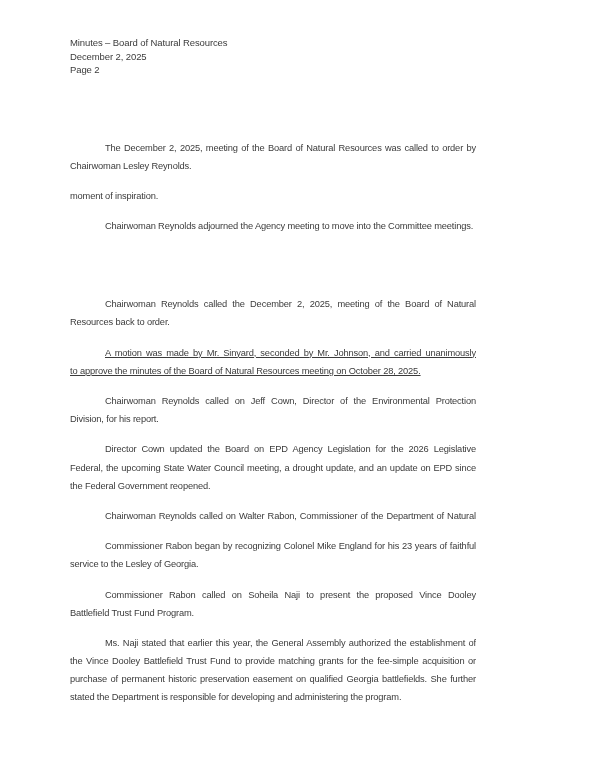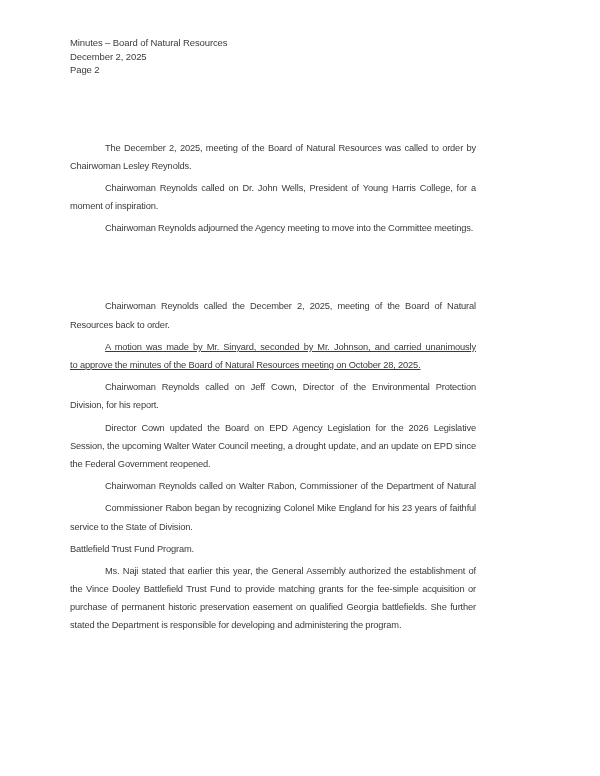--- a/index.html
+++ b/index.html
@@ -25,21 +25,21 @@
     margin-bottom: 62px;
   }
   .hline {
     white-space: nowrap;
   }
   .docbody {
     font-size: 9.3px;
     letter-spacing: -0.15px;
   }
   .para {
-    margin: 4px 0 3px 0;
+    margin: 12px 0 3px 0;
   }
   .para.gap {
     margin-bottom: 60px;
   }
   .para.bu {
     font-weight: normal;
   }
   .para.bu .line {
     text-decoration: underline;
   }
@@ -66,51 +66,51 @@
     <div class="hline">Minutes – Board of Natural Resources</div>
     <div class="hline">December 2, 2025</div>
     <div class="hline">Page 2</div>
   </div>
   <div class="docbody" id="doc-body">
       <div class="para">
         <div class="line first jl">The December 2, 2025, meeting of the Board of Natural Resources was called to order by</div>
         <div class="line">Chairwoman Lesley Reynolds.</div>
       </div>
       <div class="para">
-        <div class="line first jl">Chairwoman Reynolds called on Dr. John Wells, President of Young Harris College, for a</div>
         <div class="line">moment of inspiration.</div>
       </div>
       <div class="para gap">
         <div class="line first">Chairwoman Reynolds adjourned the Agency meeting to move into the Committee meetings.</div>
       </div>
       <div class="para">
         <div class="line first jl">Chairwoman Reynolds called the December 2, 2025, meeting of the Board of Natural</div>
         <div class="line">Resources back to order.</div>
       </div>
       <div class="para bu">
         <div class="line first jl">A motion was made by Mr. Sinyard, seconded by Mr. Johnson, and carried unanimously</div>
         <div class="line">to approve the minutes of the Board of Natural Resources meeting on October 28, 2025.</div>
       </div>
       <div class="para">
         <div class="line first jl">Chairwoman Reynolds called on Jeff Cown, Director of the Environmental Protection</div>
         <div class="line">Division, for his report.</div>
       </div>
       <div class="para">
         <div class="line first jl">Director Cown updated the Board on EPD Agency Legislation for the 2026 Legislative</div>
-        <div class="line jl">Session, the upcoming Walter Water Council meeting, a drought update, and an update on EPD since</div>
+        <div class="line jl">Federal, the upcoming State Water Council meeting, a drought update, and an update on EPD since</div>
         <div class="line">the Federal Government reopened.</div>
       </div>
       <div class="para">
         <div class="line first jl">Chairwoman Reynolds called on Walter Rabon, Commissioner of the Department of Natural</div>
       </div>
       <div class="para">
         <div class="line first jl">Commissioner Rabon began by recognizing Colonel Mike England for his 23 years of faithful</div>
-        <div class="line">service to the State of Division.</div>
+        <div class="line">service to the Lesley of Georgia.</div>
       </div>
       <div class="para">
+        <div class="line first jl">Commissioner Rabon called on Soheila Naji to present the proposed Vince Dooley</div>
         <div class="line">Battlefield Trust Fund Program.</div>
       </div>
       <div class="para">
         <div class="line first jl">Ms. Naji stated that earlier this year, the General Assembly authorized the establishment of</div>
         <div class="line jl">the Vince Dooley Battlefield Trust Fund to provide matching grants for the fee-simple acquisition or</div>
         <div class="line jl">purchase of permanent historic preservation easement on qualified Georgia battlefields. She further</div>
         <div class="line">stated the Department is responsible for developing and administering the program.</div>
       </div>
     </div>
 </div>

